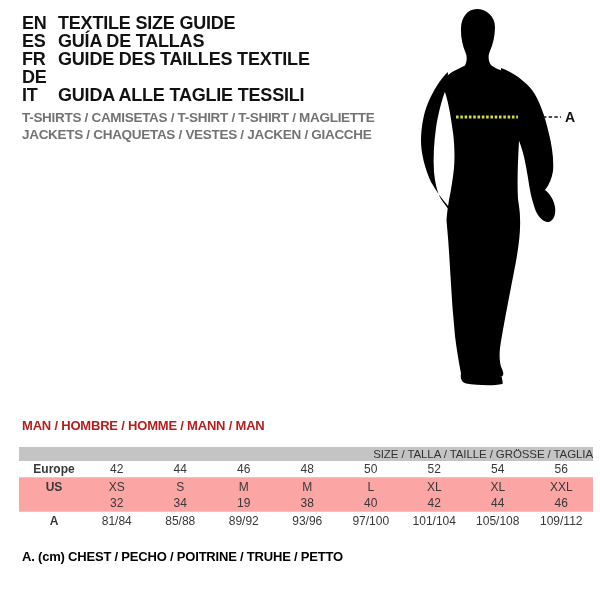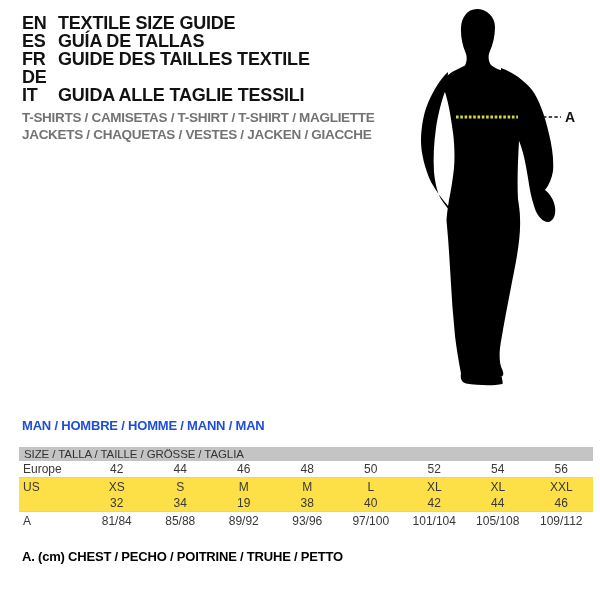--- a/index.html
+++ b/index.html
@@ -15,32 +15,32 @@
   
   .cats{position:absolute;left:22px;top:109px;font-weight:bold;font-size:13.5px;
         line-height:17px;letter-spacing:-0.3px;color:#737373;}
 
   
   .figure-svg{position:absolute;left:408px;top:6px;}
   .figure-svg text{font-family:"Liberation Sans",sans-serif;fill:#111;}
 
   
   .section-title{position:absolute;left:22px;top:418px;font-weight:bold;
-                 font-size:13px;letter-spacing:-0.2px;color:#1d4ed8;}
+                 font-size:13px;letter-spacing:-0.2px;color:#b91c1c;}
 
   
   .size-table{position:absolute;left:19px;top:447px;width:574px;color:#383838;}
   .thead{background:#c4c4c4;height:14px;line-height:14px;padding-left:5px;
-         font-size:11.5px;color:#333;letter-spacing:-0.1px;}
+         font-size:11.5px;color:#333;letter-spacing:-0.1px;text-align:right;}
   .trow{display:grid;grid-template-columns:66px repeat(8,1fr);align-items:center;
         height:17px;font-size:12px;}
   .trow.bordered{height:16px;border-bottom:1px solid #cfcfcf;}
-  .trow .lbl{padding-left:4px;text-align:left;}
+  .trow .lbl{padding-left:4px;text-align:center;font-weight:bold;}
   .trow .val{text-align:center;}
-  .row-stripe{background:#fde047;}
+  .row-stripe{background:#fca5a5;}
 
   
   .footnote{position:absolute;left:22px;top:549px;font-weight:bold;
             font-size:13px;letter-spacing:-0.2px;color:#000000;}
 </style>
 </head>
 <body>
 
 <div class="page">
 

